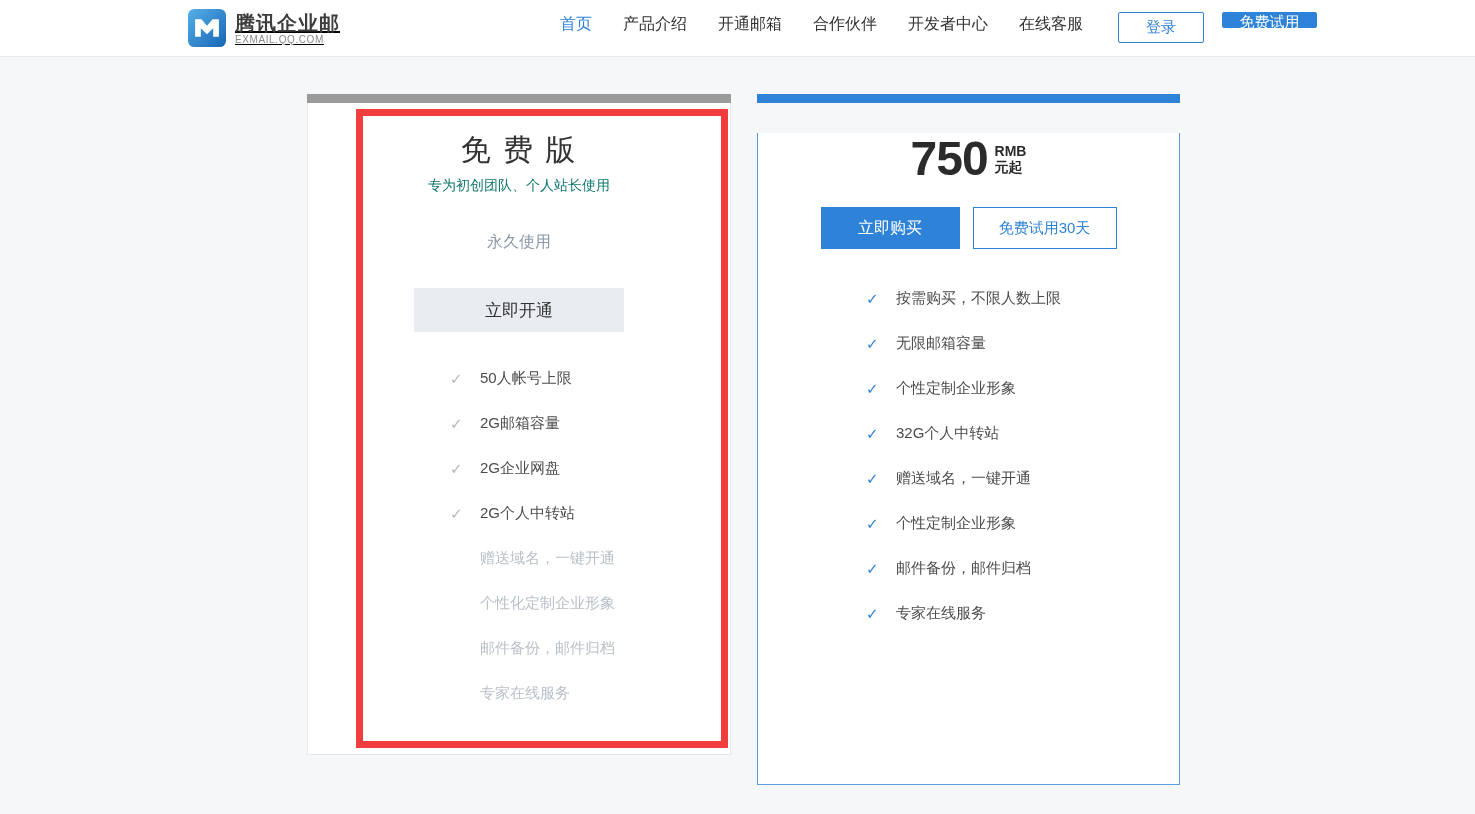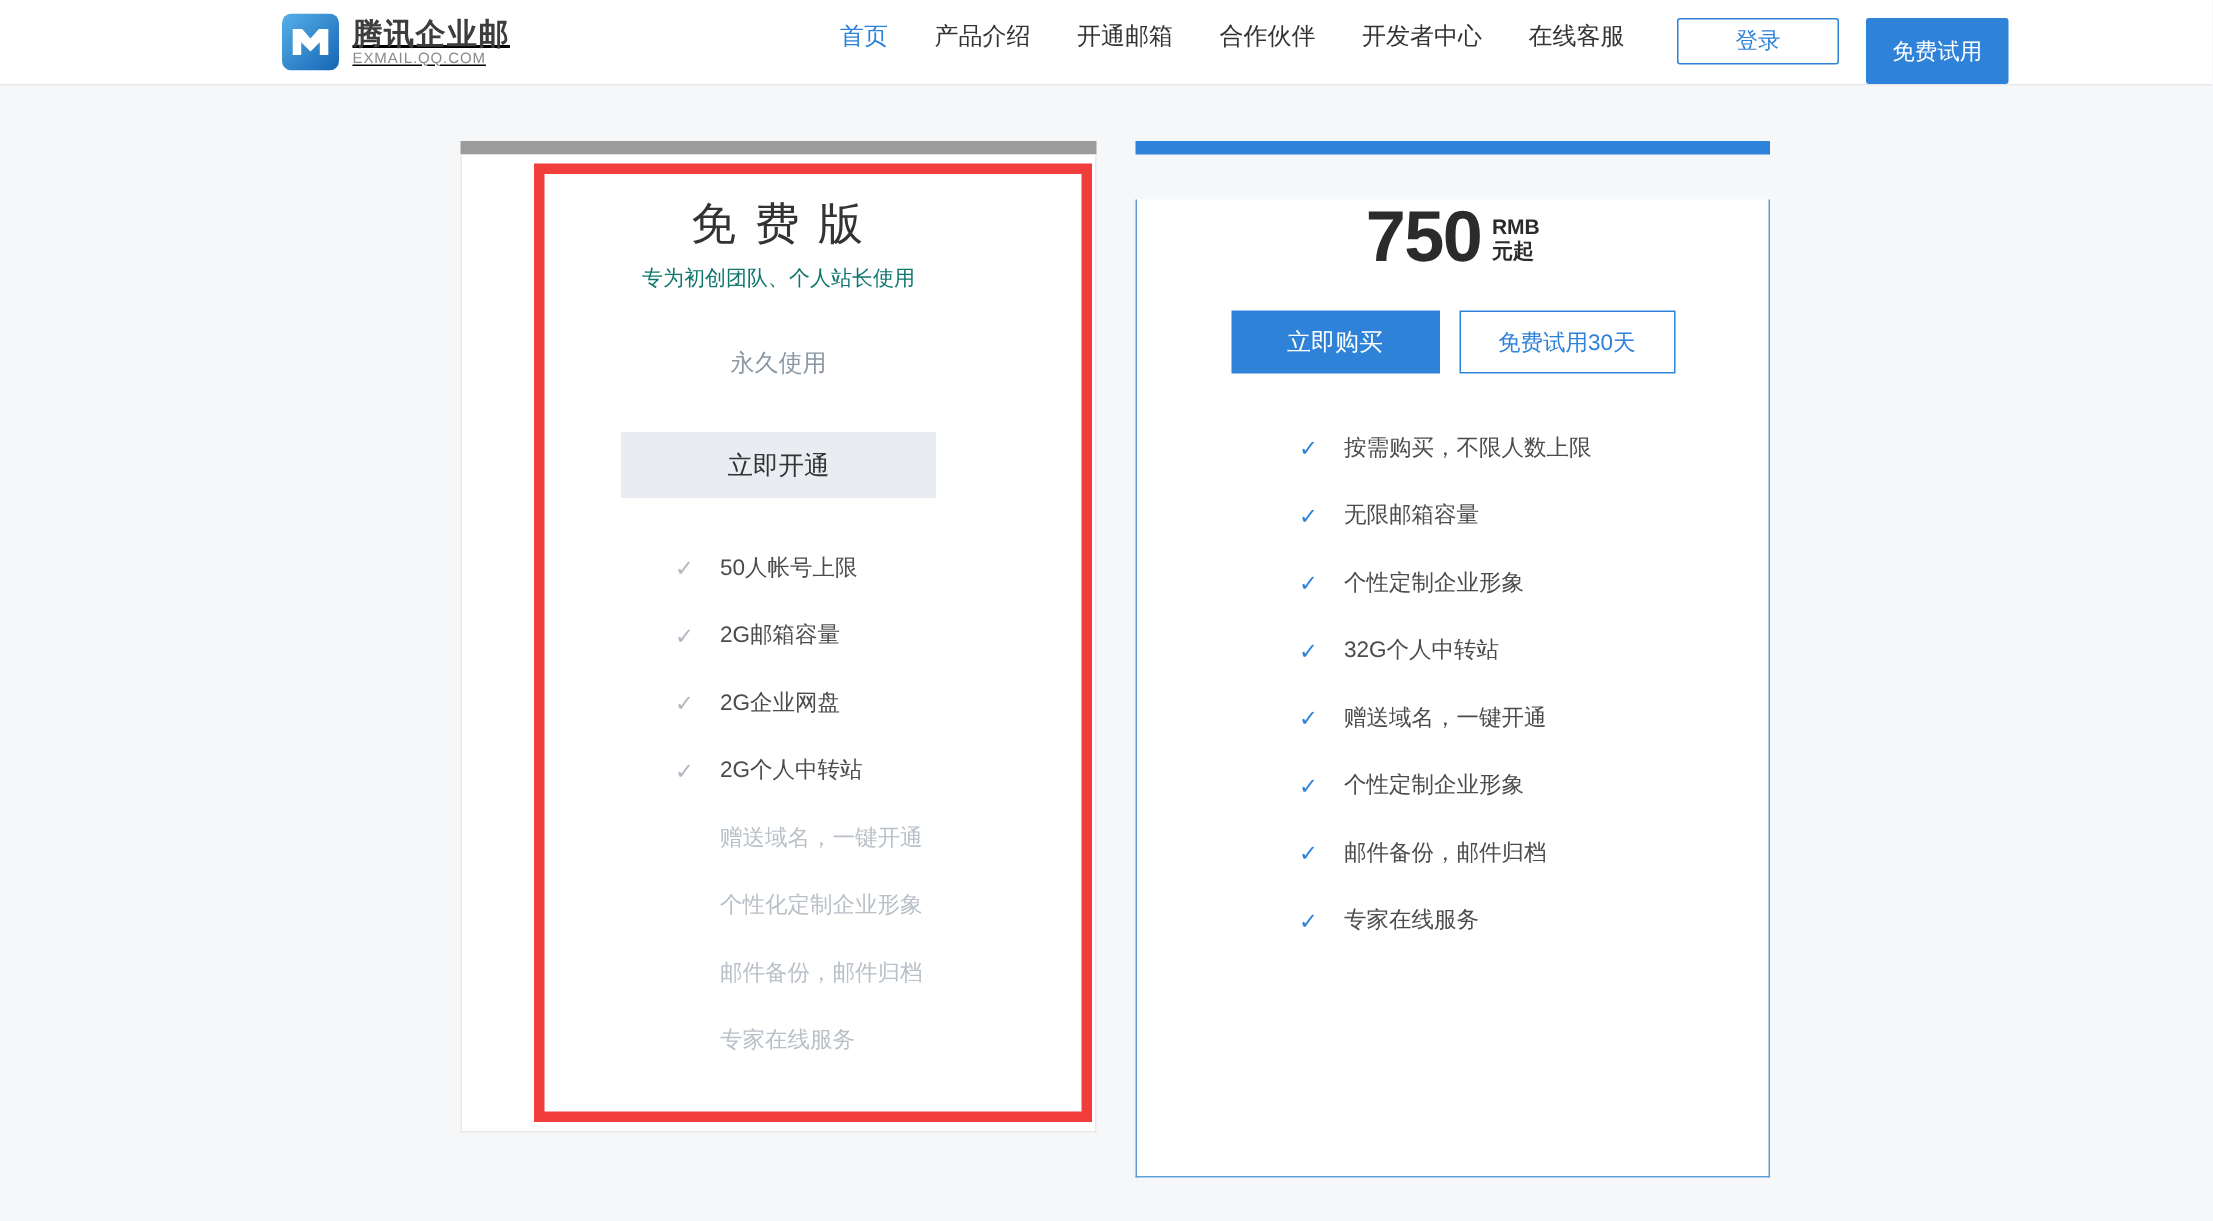--- a/index.html
+++ b/index.html
@@ -19,26 +19,26 @@
   .logo-icon { width:38px; height:38px; margin-right:9px; }
   .logo-text-title { font-size:20px; font-weight:bold; color:#3d3d3d; line-height:22px; letter-spacing:1px; }
   .logo-text-sub { font-size:10px; color:#8a8a8a; letter-spacing:0.6px; }
 
   .nav { position:absolute; left:560px; top:0; height:48px; display:flex; align-items:center; gap:31px; }
   .nav-item { font-size:16px; color:#333333; text-decoration:none; cursor:pointer; white-space:nowrap; }
   .nav-item.active { color:var(--accent,#2e82d8); }
 
   .header-actions { position:absolute; left:1118px; top:12px; display:flex; gap:18px; }
   .btn-login {
-    width:108px; height:31px; background:#ffffff; border:1px solid var(--accent,#2e82d8);
+    width:86px; height:31px; background:#ffffff; border:1px solid var(--accent,#2e82d8);
     color:var(--accent,#2e82d8); font-size:15px; cursor:pointer; border-radius:2px;
     font-family:inherit;
   }
   .btn-trial {
-    width:95px; height:44px; background:var(--accent,#2e82d8); border:1px solid var(--accent,#2e82d8);
+    width:95px; height:16px; background:var(--accent,#2e82d8); border:1px solid var(--accent,#2e82d8);
     color:#ffffff; font-size:15px; cursor:pointer; border-radius:2px; font-family:inherit;
   }
 
   
   .main { position:absolute; top:57px; left:0; width:1475px; height:757px; }
 
   .card { position:absolute; top:37px; }
   .card-free { left:307px; width:424px; }
   .card-pro  { left:757px; width:423px; }
   .card-bar { height:9px; width:100%; }

